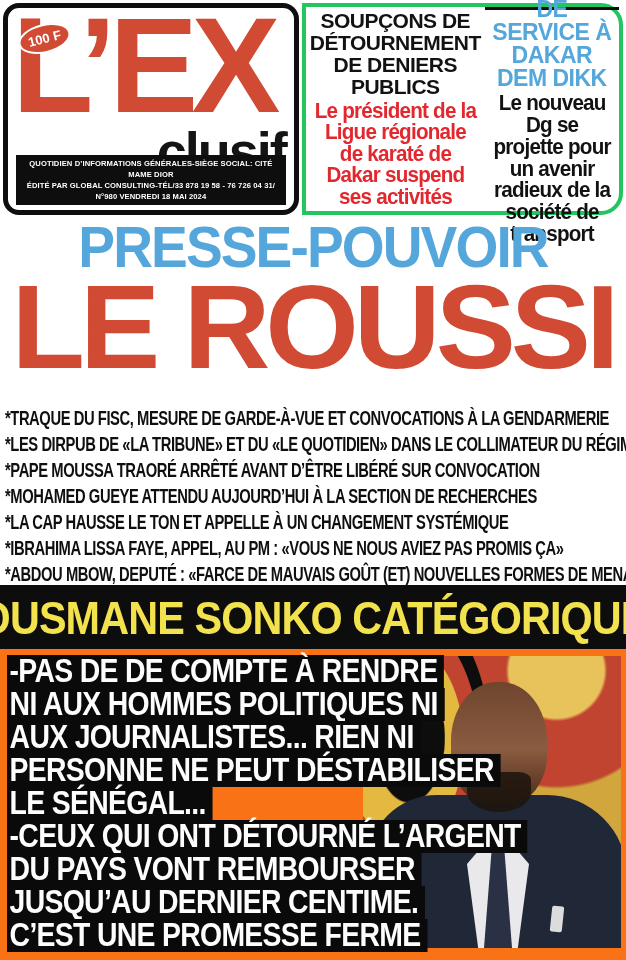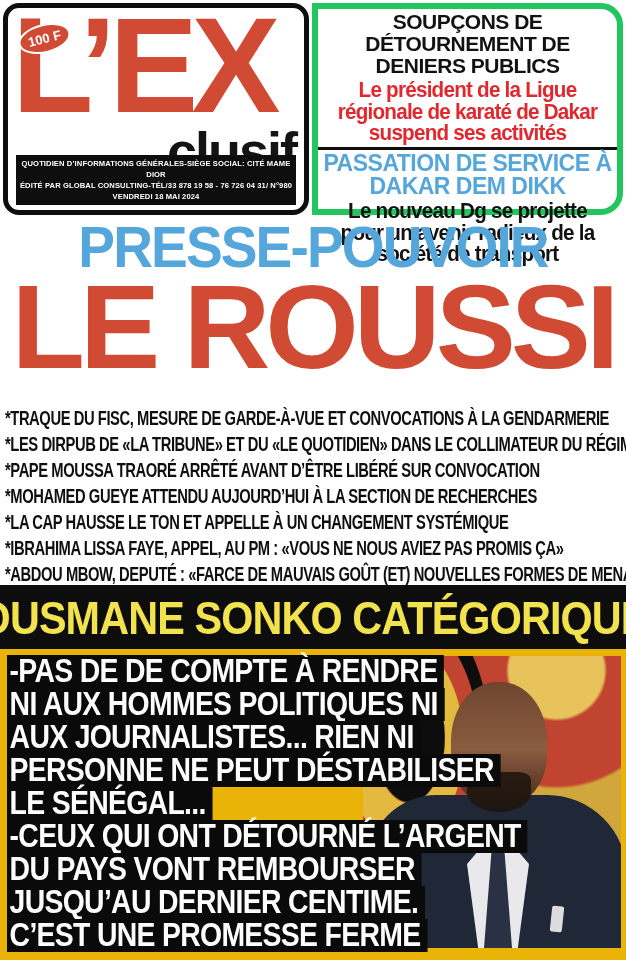--- a/index.html
+++ b/index.html
@@ -33,22 +33,22 @@
     font-size:13px; font-weight:800; padding:5px 8px; transform:rotate(-14deg);
   }
   .info-bar {
     position:absolute; left:8px; right:8px; bottom:5px; z-index:3;
     background:#0e0e0e; color:#fff; text-align:center;
     font-size:7.6px; font-weight:700; line-height:1.45; padding:3px 2px;
     letter-spacing:0.1px;
   }
   .topright-box {
     position:relative; flex:1; height:100%;
-    border:6px solid #22c55e; border-radius:0 22px 22px 0; background:#fff;
-    display:flex; flex-direction:column;
+    border:4px solid #22c55e; border-radius:0 22px 22px 0; background:#fff;
+    display:flex; flex-direction:row;
   }
   .story-cell { flex:1; display:flex; flex-direction:column; justify-content:center; padding:2px 4px; }
   .story-cell + .story-cell { border-top:3px solid #0e0e0e; }
   .kicker-black {
     color:#121212; font-size:21px; font-weight:700; text-align:center; line-height:1.05;
     letter-spacing:-0.5px;
   }
   .head-red {
     color:#e2282e; font-size:21.5px; font-weight:800; text-align:center; line-height:1.0;
     letter-spacing:-0.8px; margin-top:3px; transform:scaleX(0.96); transform-origin:center;
@@ -86,21 +86,21 @@
   .banner {
     position:absolute; top:585px; left:0; width:626px; height:64px;
     background:#0d0d0d; display:flex; align-items:center; justify-content:center;
   }
   .banner-title {
     color:#f2e24e; font-size:47px; font-weight:800; letter-spacing:-1px;
     white-space:nowrap; transform:scaleX(0.88); transform-origin:center;
   }
 
   
-  .bottom { position:absolute; top:649px; left:0; width:626px; height:311px; background:#eab308; overflow:hidden; }
+  .bottom { position:absolute; top:649px; left:0; width:626px; height:311px; background:#f97316; overflow:hidden; }
 
   .photo {
     position:absolute; top:7px; right:5px; width:258px; height:292px; overflow:hidden;
     background:
       radial-gradient(ellipse 60px 110px at 18% 28%, #0d0d0d 0 58%, transparent 60%),
       radial-gradient(ellipse 95px 160px at 16% 30%, #e3b93f 0 62%, #c04430 63% 78%, #0d0d0d 79% 90%, transparent 91%),
       radial-gradient(circle at 75% 5%, #e8c25a 0 14%, #c04430 15% 34%, #d1a63c 35% 55%, #b43a2a 56% 75%, #8f2f22 76%);
   }
   .person-suit {
     position:absolute; bottom:-12px; left:4px; width:260px; height:165px;

